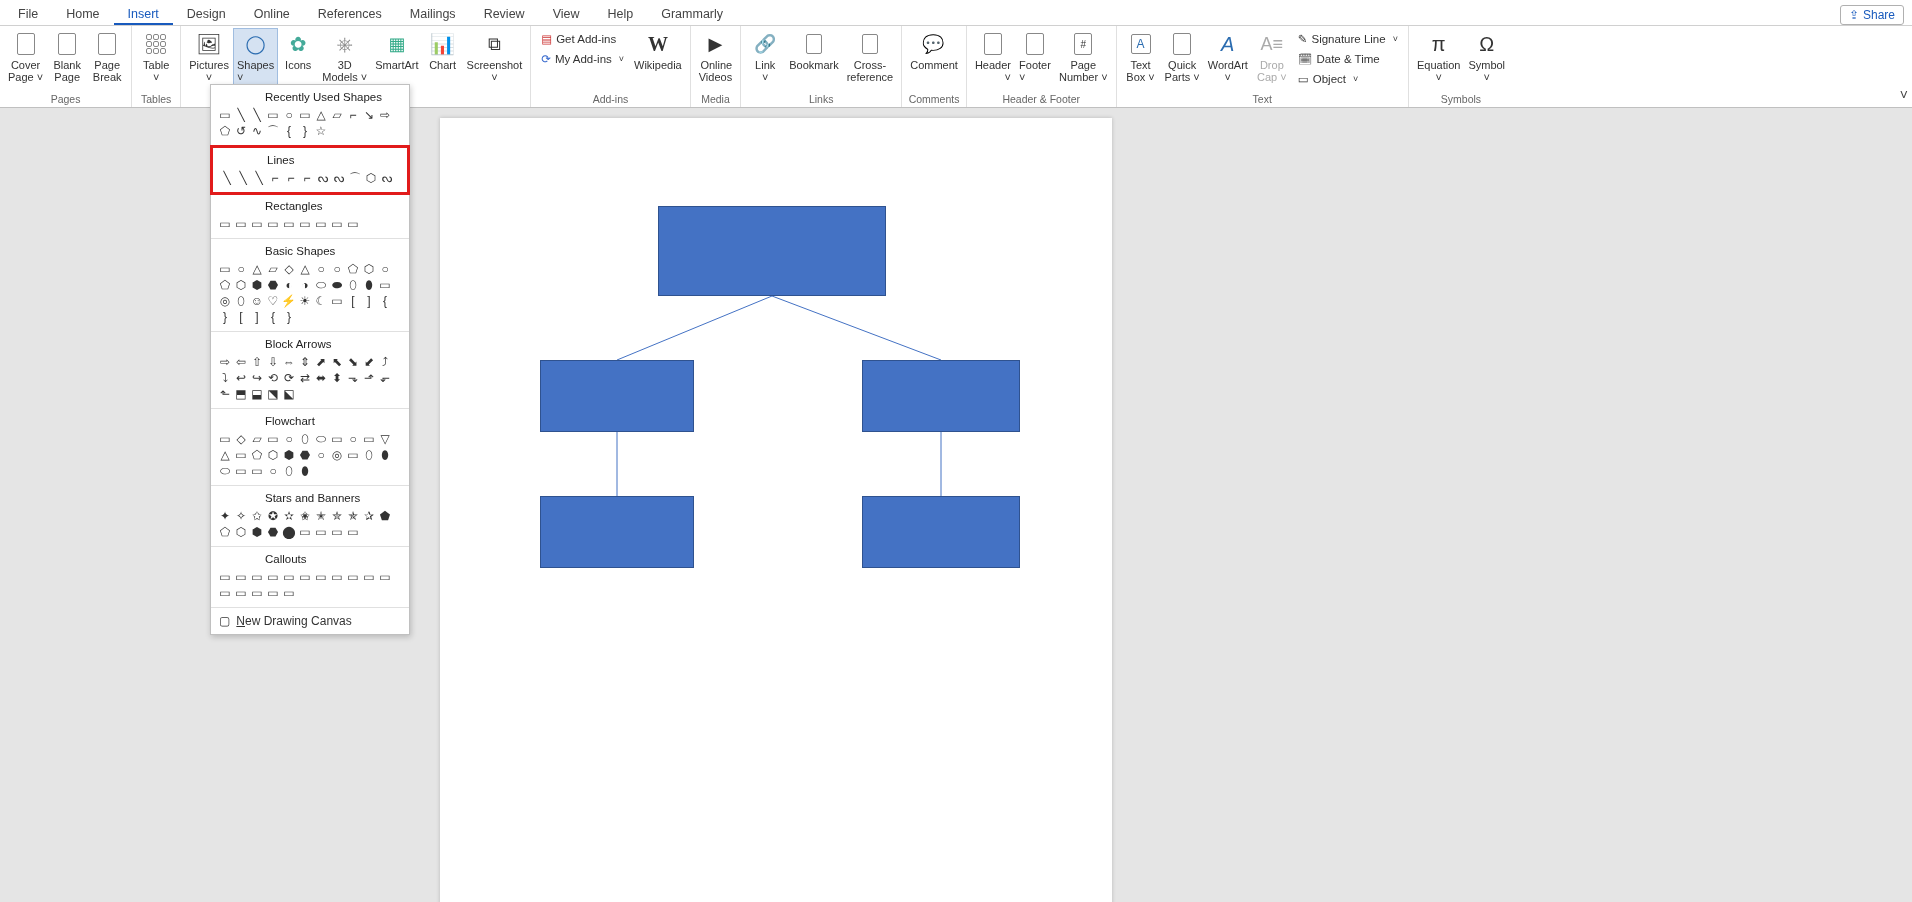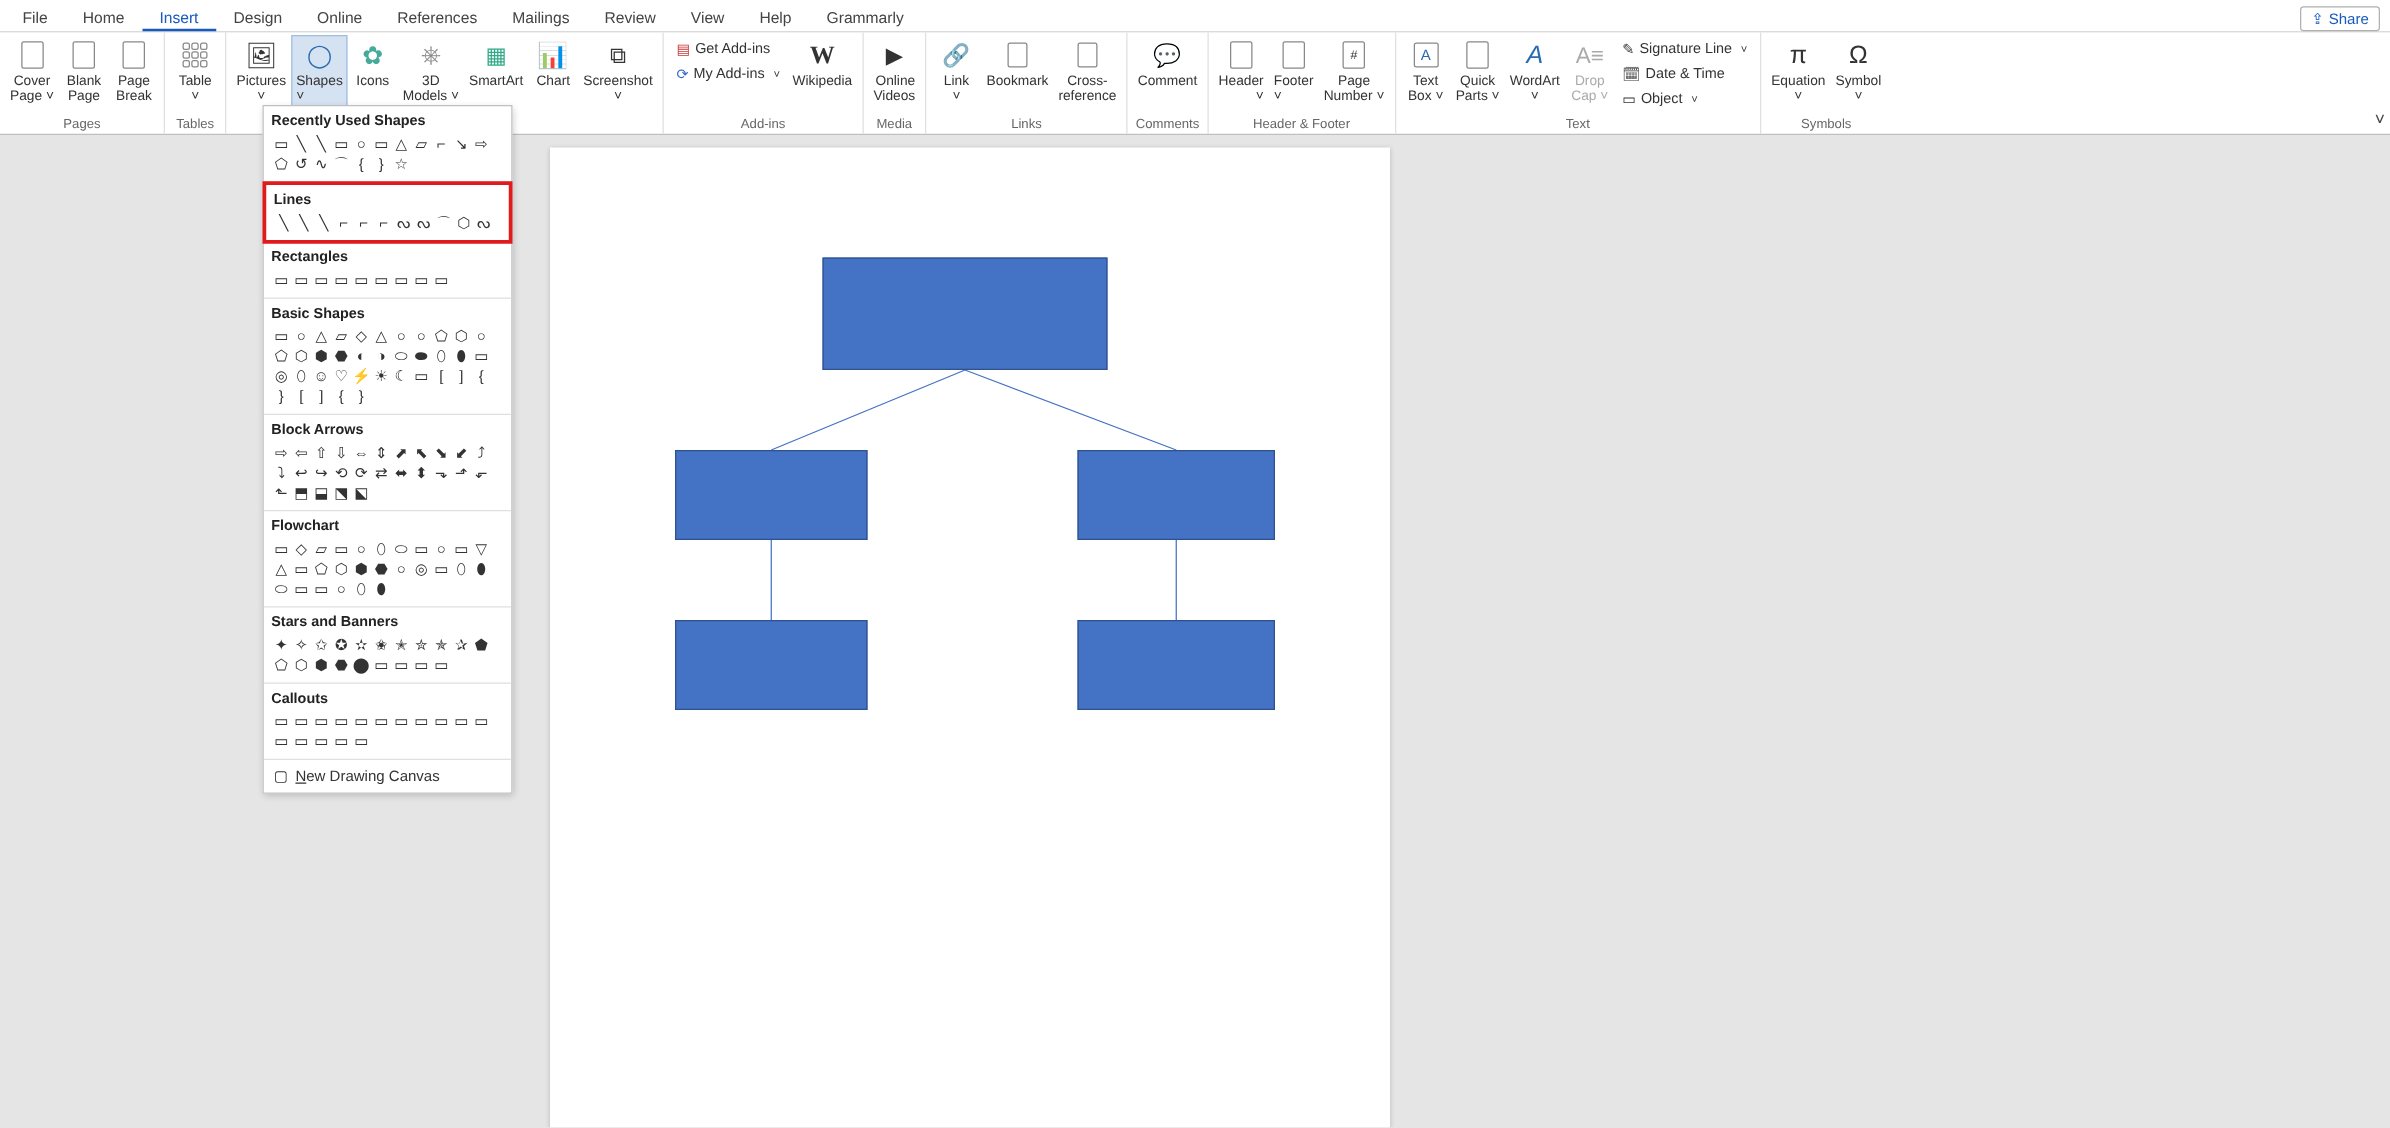--- a/index.html
+++ b/index.html
@@ -19,21 +19,21 @@
 .ribbon-btn-lg { display: flex; flex-direction: column; align-items: center; justify-content: flex-start; padding: 2px 4px; min-width: 40px; font-size: 11px; color: #333; gap: 1px; cursor: pointer; }
 .ribbon-btn-lg .icon-box { width: 28px; height: 28px; display: flex; align-items: center; justify-content: center; }
 .ribbon-btn-sm { display: flex; align-items: center; font-size: 11.5px; color: #333; padding: 2px 6px; gap: 4px; cursor: pointer; }
 .ribbon-col { display: flex; flex-direction: column; gap: 2px; padding-top: 2px; }
 .ribbon-btn-lg.active { background: #d5e2f2; border:1px solid #a0bde0; padding:1px 3px;}
 .ribbon-expand { position:absolute; right:4px; bottom:4px; font-size:14px; color:#444; cursor:pointer;}
 
 
 .shapes-panel { position: absolute; left: 210px; top: 84px; width: 200px; background: #fff; border: 1px solid #c0c0c0; box-shadow: 1px 2px 6px rgba(0,0,0,0.2); z-index: 20; font-size: 12px; }
 .shapes-section { border-bottom: 1px solid #e0e0e0; padding: 4px 6px 6px; }
-.shapes-section-title { font-weight: 700; font-size: 11.5px; color: #222; padding: 2px 0 4px; }
+.shapes-section-title { font-weight: 400; font-size: 11.5px; color: #222; padding: 2px 0 4px; margin-left: 48px; }
 .shapes-row { display: flex; flex-wrap: wrap; gap: 0; }
 .shape-cell { width: 16px; height: 16px; display: flex; align-items: center; justify-content: center; font-size: 12px; color: #333; cursor: pointer; }
 .shapes-section.highlight { border: 3px solid #e11b1b; margin: -1px; position: relative; }
 .shapes-footer { padding: 6px 8px; font-size: 12px; color: #333; display: flex; align-items: center; gap: 6px; cursor: pointer; }
 .shapes-footer .underline { text-decoration: underline; }
 
 
 .doc-area { position: relative; width: 100%; height: calc(100% - 108px); overflow: hidden; }
 .page { position: absolute; left: 440px; top: 10px; width: 672px; height: 892px; background: #fff; box-shadow: 0 0 4px rgba(0,0,0,0.2); }
 .rect { position: absolute; background: #4472c4; border: 1px solid #2f528f; }

